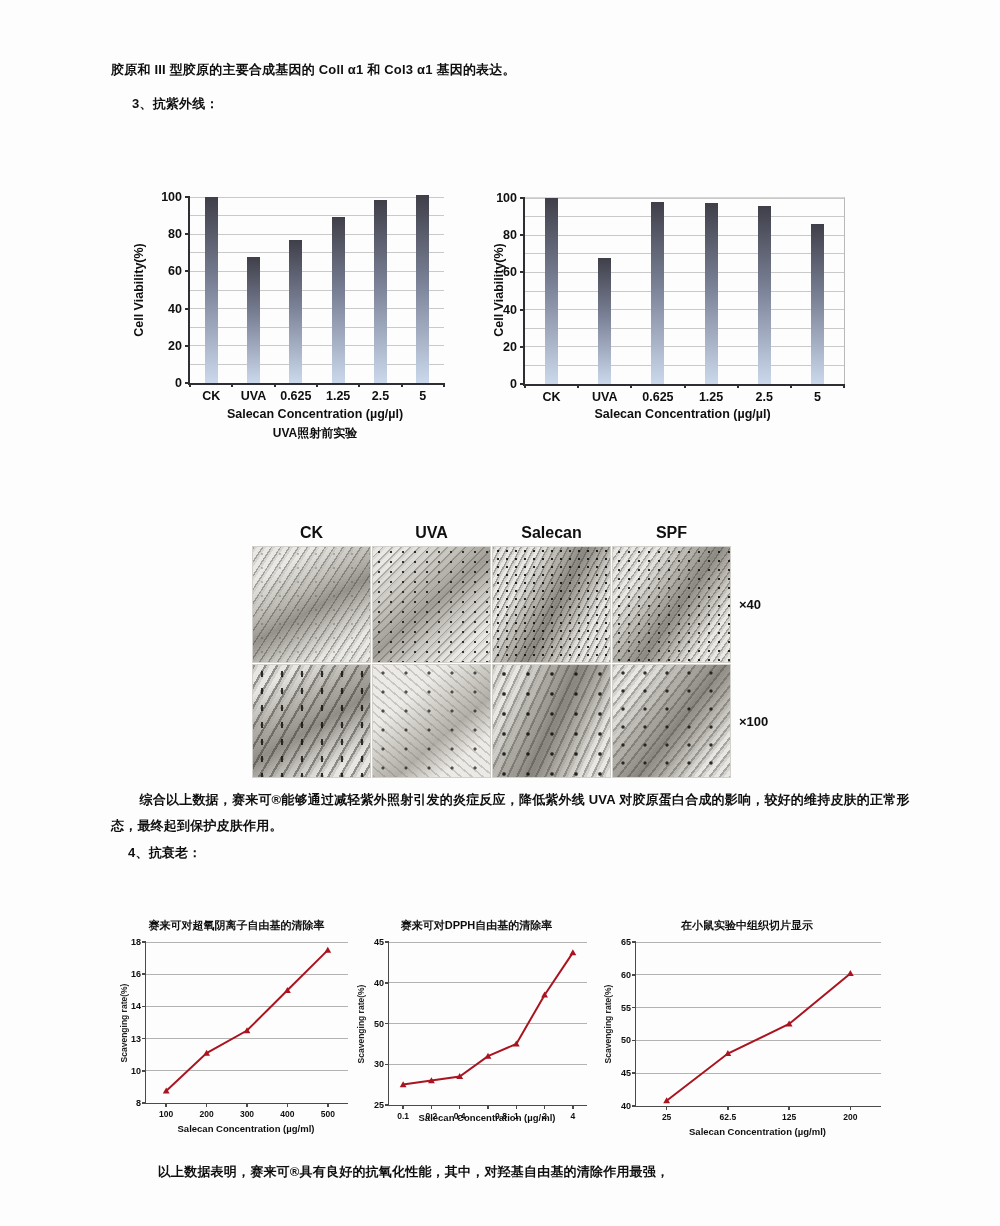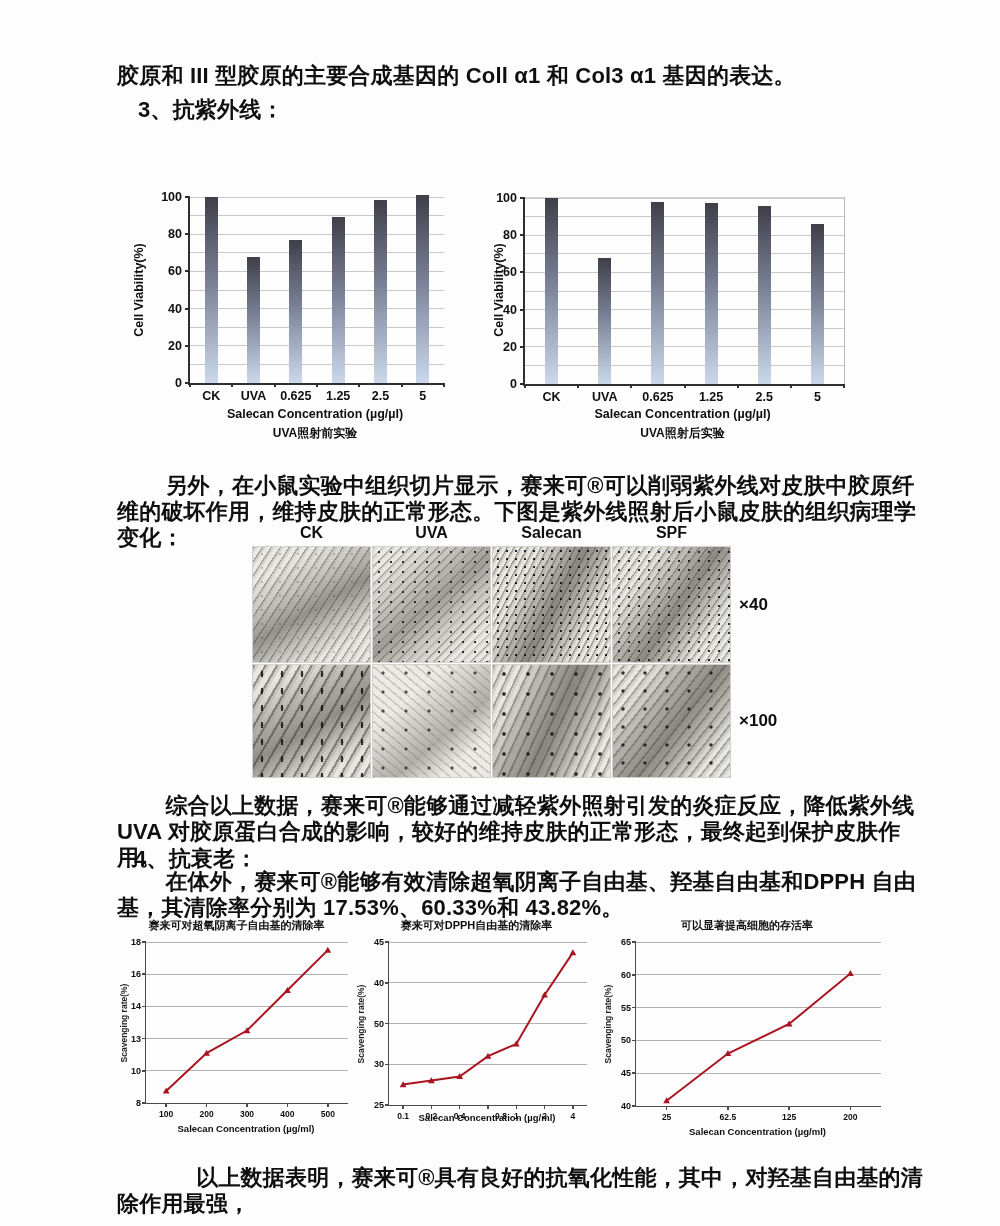--- a/index.html
+++ b/index.html
@@ -1,18 +1,18 @@
 <!DOCTYPE html>
 <html><head>
 <meta charset="utf-8">
 <style>
   html,body{margin:0;padding:0;background:#ffffff;}
   .page{position:relative;width:1000px;height:1226px;background:#fdfdfd;overflow:hidden;
         font-family:"Liberation Sans",sans-serif;color:#0f0f0f;}
-  .txt{position:absolute;font-size:22px;font-weight:bold;line-height:26px;letter-spacing:0.2px;margin:17px;}
+  .txt{position:absolute;font-size:13px;font-weight:bold;line-height:26px;letter-spacing:0.2px;margin:11px;}
   .p-top{left:100px;top:46px;width:800px;}
   .h3{left:121px;top:80px;}
   .p3{left:100px;top:106px;width:812px;text-indent:2.2em;}
   .p-mouse{left:100px;top:456px;width:812px;text-indent:2.2em;}
   .p-summary{left:100px;top:776px;width:818px;text-indent:2.2em;}
   .h4{left:117px;top:829px;}
   .p4{left:100px;top:852px;width:820px;text-indent:2.2em;}
   .p-bottom{left:100px;top:1148px;width:820px;text-indent:3.6em;}
 
   
@@ -39,21 +39,21 @@
   .lc-xtick{position:absolute;width:40px;text-align:center;font-size:8.5px;font-weight:bold;}
   .lc-xtickmark{position:absolute;top:100%;height:3.5px;width:1.5px;background:#4a4a4a;}
   .lc-xlabel{position:absolute;text-align:center;font-size:9.5px;font-weight:bold;white-space:nowrap;}
   .lc-svg{position:absolute;overflow:visible;}
 
   
   .histology{position:absolute;left:253px;top:523px;display:grid;
              grid-template-columns:repeat(4,117px) 62px;grid-template-rows:21px 115px 112px;
              grid-gap:3px;gap:3px;}
   .h-label{text-align:center;font-weight:bold;font-size:16px;line-height:20px;}
-  .mag{display:flex;align-items:center;font-weight:bold;font-size:17px;padding-left:6px;}
+  .mag{display:flex;align-items:center;font-weight:bold;font-size:13px;padding-left:6px;}
   .hx{position:relative;background-color:#e3e2de;outline:1px solid #d2d1cc;}
   .t0{background-image:
       radial-gradient(circle 1.1px at 9px 7px, rgba(25,25,22,.8) 60%, transparent 66%),
       repeating-linear-gradient(123deg, rgba(66,64,58,.42) 0 1.3px, rgba(158,155,148,.25) 1.3px 3.4px, transparent 3.4px 7.5px),
       linear-gradient(150deg,#e9e8e4 20%,#c3c1ba 38%,#94918a 53%,#c6c4be 68%,#e9e8e4 83%);
       background-size:18px 14px,auto,auto;}
   .t1{background-image:
       radial-gradient(circle 1.4px at 6px 5px, rgba(20,20,18,.85) 55%, transparent 62%),
       repeating-linear-gradient(135deg, rgba(80,78,72,.38) 0 1.2px, rgba(168,165,158,.22) 1.2px 3px, transparent 3px 6.5px),
       linear-gradient(140deg,#e9e8e4 14%,#c9c7c0 32%,#a09d96 50%,#cdcbc5 66%,#e9e8e4 82%);
@@ -183,24 +183,22 @@
         <div class="bc-xtickmark" style="left: -1px;"></div>
         <div class="bc-xtickmark" style="left: 52.1667px;"></div>
         <div class="bc-xtickmark" style="left: 105.333px;"></div>
         <div class="bc-xtickmark" style="left: 158.5px;"></div>
         <div class="bc-xtickmark" style="left: 211.667px;"></div>
         <div class="bc-xtickmark" style="left: 264.833px;"></div>
         <div class="bc-xtickmark" style="left: 318px;"></div>
       </div>
       <div class="rot-label bc-ylabel" style="left: 2px; top: 107px;">Cell Viability(%)</div>
       <div class="bc-xlabel" style="left: 33px; width: 319px; top: 224px;">Salecan Concentration (µg/µl)</div>
-      <div class="bc-caption" style="left: 33px; width: 319px; top: 242px;">UVA照射后实验</div>
-    </div>
-
-  <p class="txt p-mouse">另外，在小鼠实验中组织切片显示，赛来可®可以削弱紫外线对皮肤中胶原纤维的破坏作用，维持皮肤的正常形态。下图是紫外线照射后小鼠皮肤的组织病理学变化：</p>
+    </div>
+
 
   <div class="histology" id="histology">
       <div class="h-label">CK</div>
       <div class="h-label">UVA</div>
       <div class="h-label">Salecan</div>
       <div class="h-label">SPF</div>
       <div></div>
       <div class="hx t0"></div>
       <div class="hx t1"></div>
       <div class="hx t2"></div>
@@ -208,21 +206,20 @@
       <div class="mag">×40</div>
       <div class="hx t4"></div>
       <div class="hx t5"></div>
       <div class="hx t6"></div>
       <div class="hx t7"></div>
       <div class="mag">×100</div>
     </div>
 
   <p class="txt p-summary">综合以上数据，赛来可®能够通过减轻紫外照射引发的炎症反应，降低紫外线 UVA 对胶原蛋白合成的影响，较好的维持皮肤的正常形态，最终起到保护皮肤作用。</p>
   <p class="txt h4">4、抗衰老：</p>
-  <p class="txt p4">在体外，赛来可®能够有效清除超氧阴离子自由基、羟基自由基和DPPH 自由基，其清除率分别为 17.53%、60.33%和 43.82%。</p>
 
   <div class="chart" id="line_superoxide" style="left: 118px; top: 910px; width: 237px; height: 232px;">
       <div class="lc-title" style="left: 0px; width: 237px; top: 8px;">赛来可对超氧阴离子自由基的清除率</div>
       <div class="lc-plot" style="left: 27px; top: 32px; width: 202px; height: 161px;">
         <div class="lc-grid" style="bottom: 31.7px;"></div>
         <div class="lc-grid" style="bottom: 63.9px;"></div>
         <div class="lc-grid" style="bottom: 96.1px;"></div>
         <div class="lc-grid" style="bottom: 128.3px;"></div>
         <div class="lc-grid" style="bottom: 160.5px;"></div>
         <div class="lc-ytick" style="bottom: -5px;">8</div>
@@ -298,21 +295,21 @@
           <path d="M 99 110.69999999999999 L 102.4 116.69999999999999 L 95.6 116.69999999999999 Z" fill="#a91420"></path>
           <path d="M 127.28571428571429 98.475 L 130.68571428571428 104.475 L 123.88571428571429 104.475 Z" fill="#a91420"></path>
           <path d="M 155.57142857142856 49.574999999999996 L 158.97142857142856 55.574999999999996 L 152.17142857142855 55.574999999999996 Z" fill="#a91420"></path>
           <path d="M 183.85714285714286 7.19499999999997 L 187.25714285714287 13.19499999999997 L 180.45714285714286 13.19499999999997 Z" fill="#a91420"></path>
         </svg>
       </div>
       <div class="rot-label lc-ylabel" style="left: 1px; top: 113.5px;">Scavenging rate(%)</div>
       <div class="lc-xlabel" style="left: 33px; width: 198px; top: 202px;">Salecan Concentration (µg/ml)</div>
     </div>
   <div class="chart" id="line_hydroxyl" style="left: 602px; top: 910px; width: 290px; height: 232px;">
-      <div class="lc-title" style="left: 0px; width: 290px; top: 8px;">可以显著提高细胞的存活率</div>
+      <div class="lc-title" style="left: 0px; width: 290px; top: 8px;">在小鼠实验中组织切片显示</div>
       <div class="lc-plot" style="left: 33px; top: 32px; width: 245px; height: 164px;">
         <div class="lc-grid" style="bottom: 32.3px;"></div>
         <div class="lc-grid" style="bottom: 65.1px;"></div>
         <div class="lc-grid" style="bottom: 97.9px;"></div>
         <div class="lc-grid" style="bottom: 130.7px;"></div>
         <div class="lc-grid" style="bottom: 163.5px;"></div>
         <div class="lc-ytick" style="bottom: -5px;">40</div>
         <div class="lc-ytickmark" style="bottom: -0.75px;"></div>
         <div class="lc-ytick" style="bottom: 27.8px;">45</div>
         <div class="lc-ytickmark" style="bottom: 32.05px;"></div>

